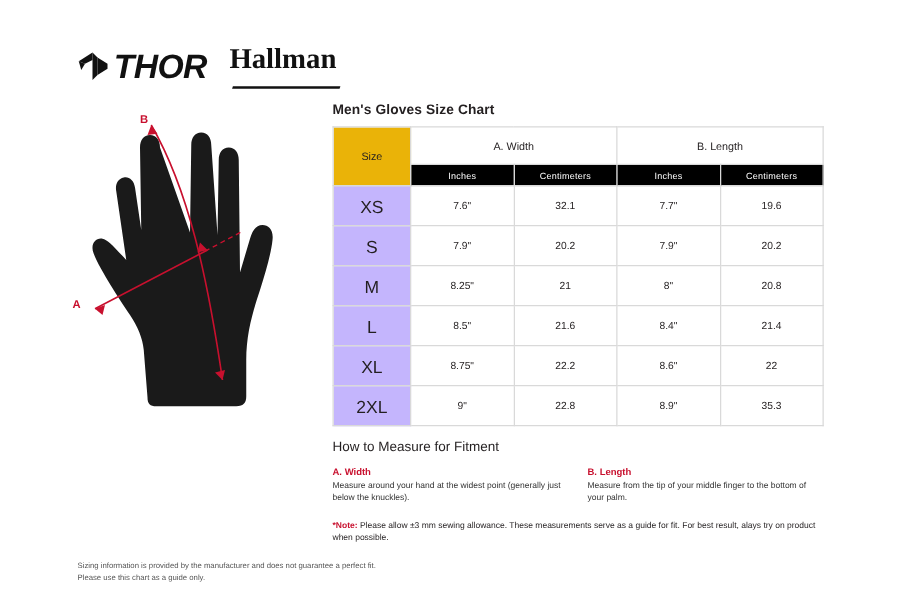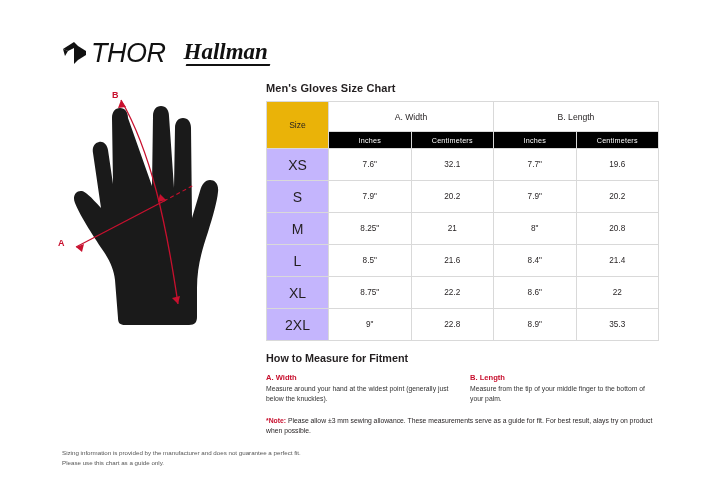--- a/index.html
+++ b/index.html
@@ -19,27 +19,27 @@
 
   
   .logo-row {
     position:absolute; left:62px; top:34px; width:250px; height:38px;
     display:flex; align-items:center; gap:18px;
   }
   .thor-wrap { display:flex; align-items:center; }
   .thor-mark { width:26px; height:26px; position:relative; margin-right:3px; }
   .thor-text {
     font-family:"Liberation Sans", sans-serif;
-    font-weight:normal; font-style:italic; font-size:27px;
+    font-weight:bold; font-style:italic; font-size:27px;
     letter-spacing:-0.5px; color:#111; line-height:1;
   }
   .hallman-text {
     font-family:"Liberation Serif", serif;
-    font-style:italic; font-weight:bold; font-size:23px;
-    color:#111; line-height:1; position:relative; padding-bottom:3px;
+    font-weight:bold; font-size:23px;
+    color:#111; line-height:1; position:relative; padding-bottom:13px;
   }
   .hallman-underline {
     position:absolute; left:2px; right:-2px; bottom:0; height:2px; background:#111;
     transform: skewX(-18deg);
   }
 
   
   .glove-box {
     position:absolute; left:56px; top:92px; width:190px; height:235px;
   }
@@ -75,21 +75,21 @@
   .hdr-unit {
     background:#000000; color:#ffffff; font-size:7.2px; font-weight:bold;
     height:17px; letter-spacing:0.2px;
   }
   .row td { height:32px; }
   .cell-size { background:#c4b5fd; font-weight:bold; font-size:14px; }
   .cell-val { background:#ffffff; font-size:8.2px; }
 
   
   .howto { position:absolute; left:266px; top:352px; width:392px; }
-  .howto-title { font-size:10.8px; font-weight:bold; margin-bottom:9px; }
+  .howto-title { font-size:10.8px; font-weight:normal; margin-bottom:9px; }
   .howto-cols { display:flex; gap:16px; }
   .howto-col { width:188px; }
   .howto-h {
     font-size:7.6px; font-weight:bold; color:#c8102e; margin-bottom:2px;
   }
   .howto-p {
     font-size:6.8px; line-height:1.45; color:#333; margin:0;
   }
   .note { margin-top:12px; font-size:6.8px; line-height:1.45; }
   .note b { color:#c8102e; }

